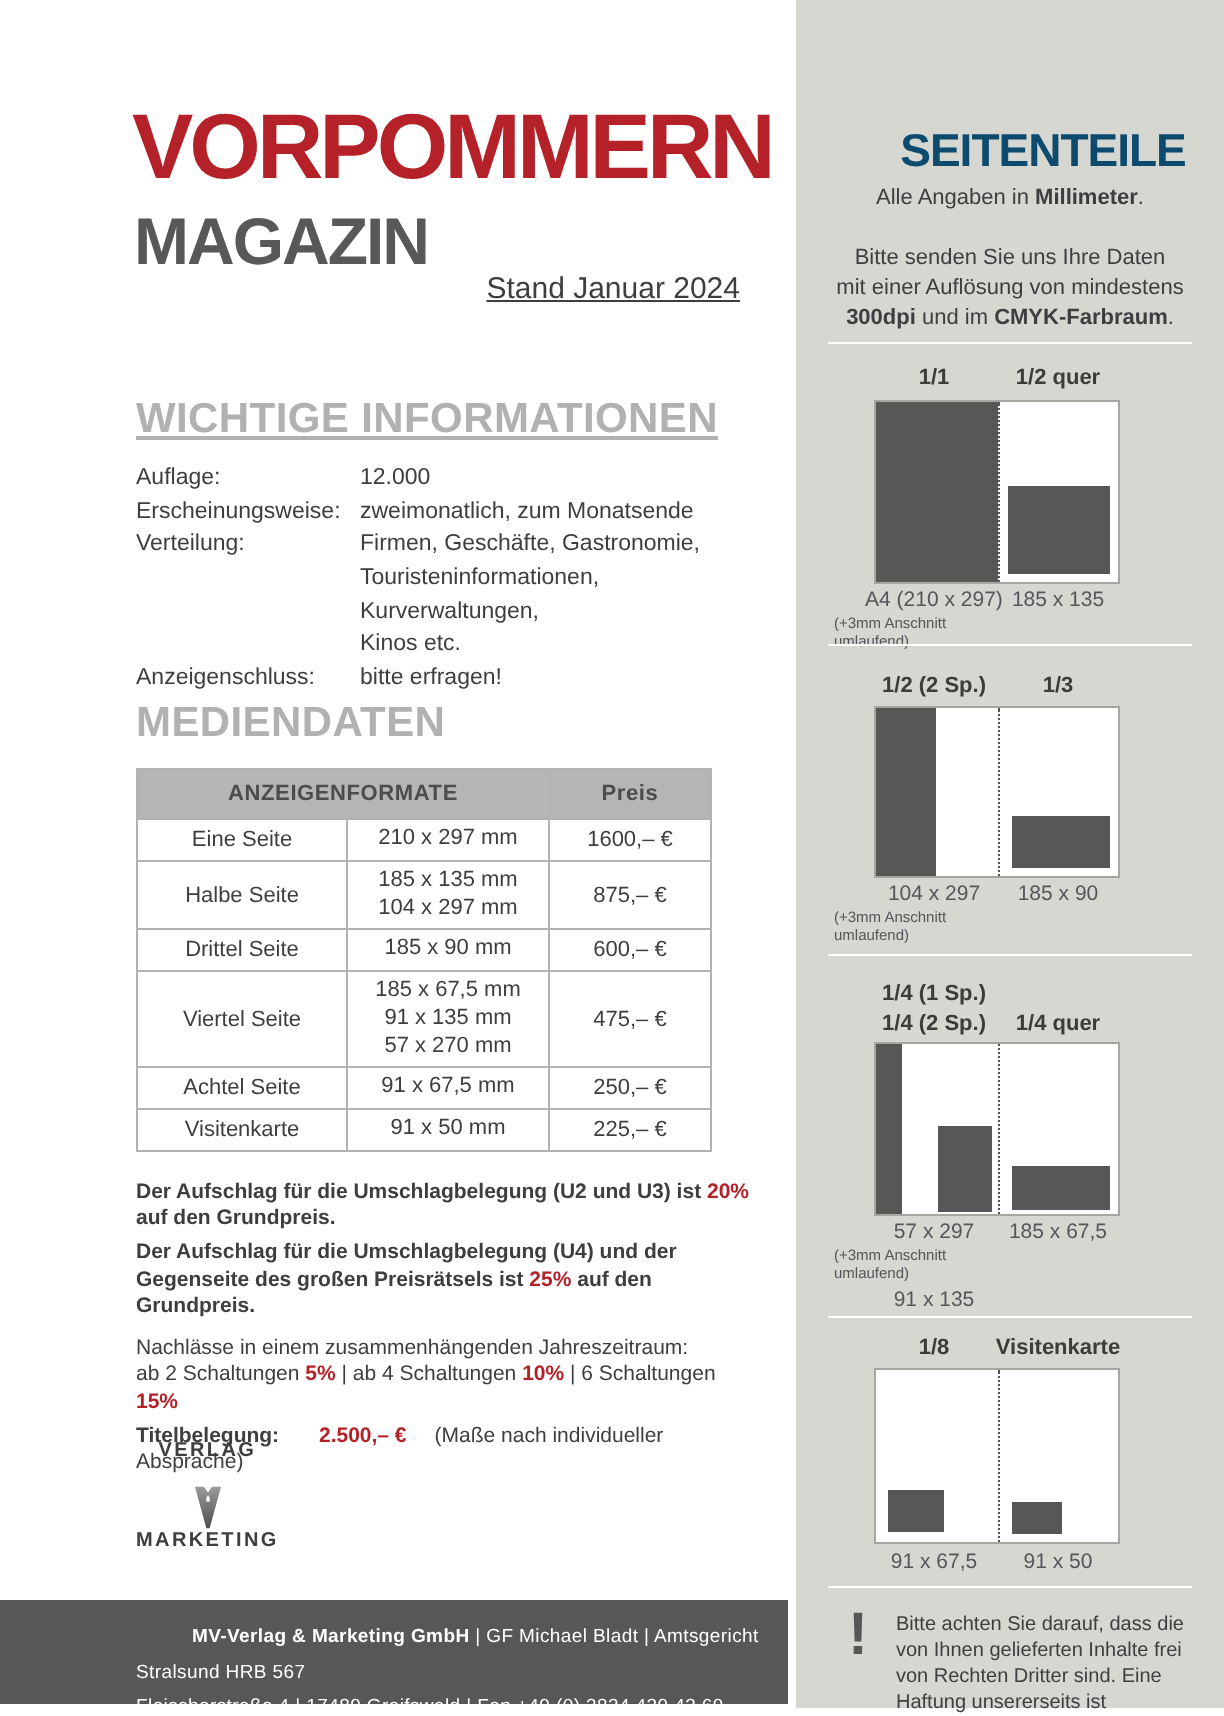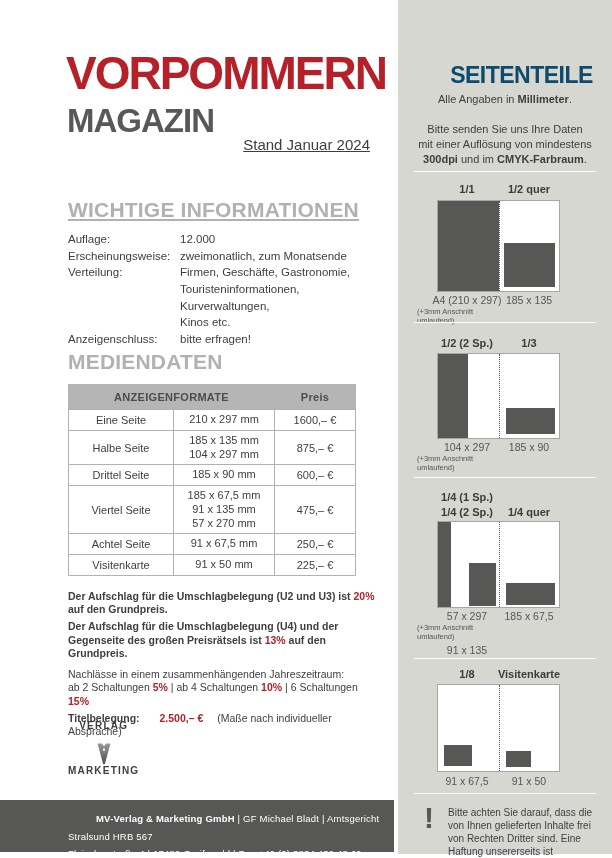--- a/index.html
+++ b/index.html
@@ -152,21 +152,21 @@
       <td class="sizes">
             <span class="sz">91 x 50 mm</span>
           </td>
       <td class="price">225,– €</td>
     </tr>
   </tbody>
     </table>
 
   <div class="abs notes">
     <p class="b"><span>Der Aufschlag für die Umschlagbelegung (U2 und U3) ist </span><span class="hl">20%</span><span> auf den Grundpreis.</span></p>
-    <p class="b"><span>Der Aufschlag für die Umschlagbelegung (U4) und der Gegenseite des großen Preisrätsels ist </span><span class="hl">13%</span><span> auf den Grundpreis.</span></p>
+    <p class="b"><span>Der Aufschlag für die Umschlagbelegung (U4) und der Gegenseite des großen Preisrätsels ist </span><span class="hl">25%</span><span> auf den Grundpreis.</span></p>
     <p class="discounts">
       <span>Nachlässe in einem zusammenhängenden Jahreszeitraum:</span><br>
       <span>ab 2 Schaltungen </span><span class="hl">5%</span><span> | </span><span>ab 4 Schaltungen </span><span class="hl">10%</span><span> | </span><span>6 Schaltungen </span><span class="hl">15%</span>
     </p>
     <p class="titel-line"><span class="b">Titelbelegung:</span>&nbsp;<span class="price">2.500,– €</span><span class="note">(Maße nach individueller Absprache)</span></p>
   </div>
 
   <div class="abs logo">
     <span class="wordmark">VERLAG</span>
     <svg width="32" height="50" viewBox="0 0 34 54" aria-hidden="true">

